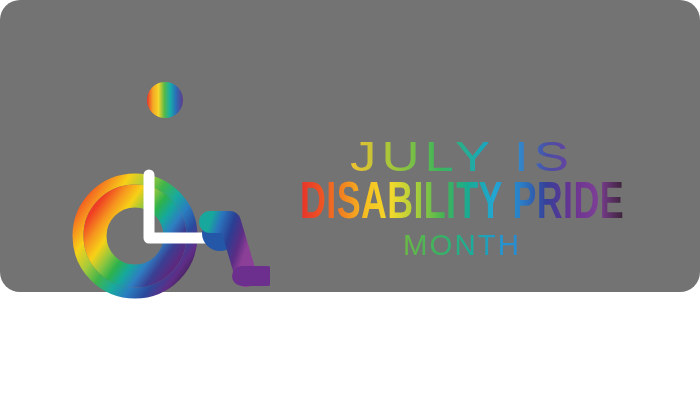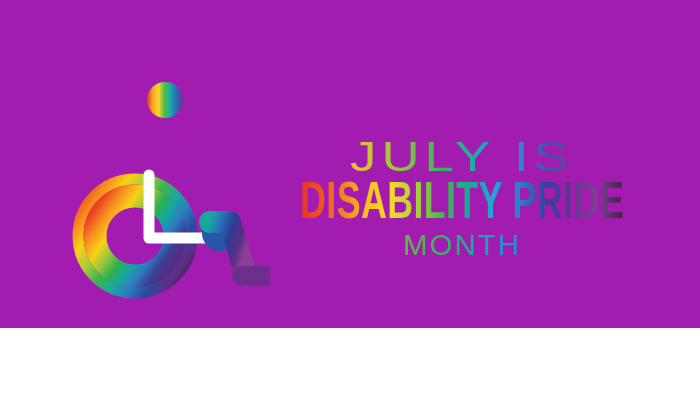--- a/index.html
+++ b/index.html
@@ -9,22 +9,23 @@
   }
   body {
     width: 700px;
     height: 400px;
     overflow: hidden;
     font-family: "Liberation Sans", sans-serif;
   }
   #poster {
     position: relative;
     width: 700px;
-    height: 328px;
-    background: #a21caf;
+    height: 292px;
+    background: #737373;
+    border-radius: 20px;
   }
   #wheelchair-icon {
     position: absolute;
     left: 70px;
     top: 70px;
     width: 200px;
     height: 245px;
   }
   #headline-block {
     position: absolute;

